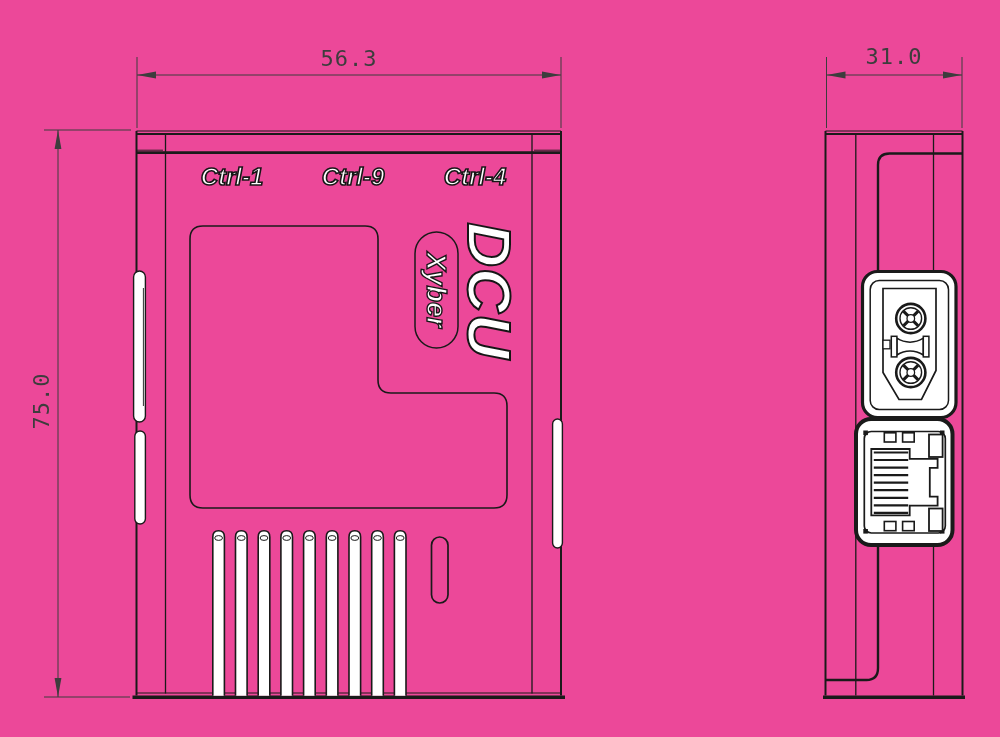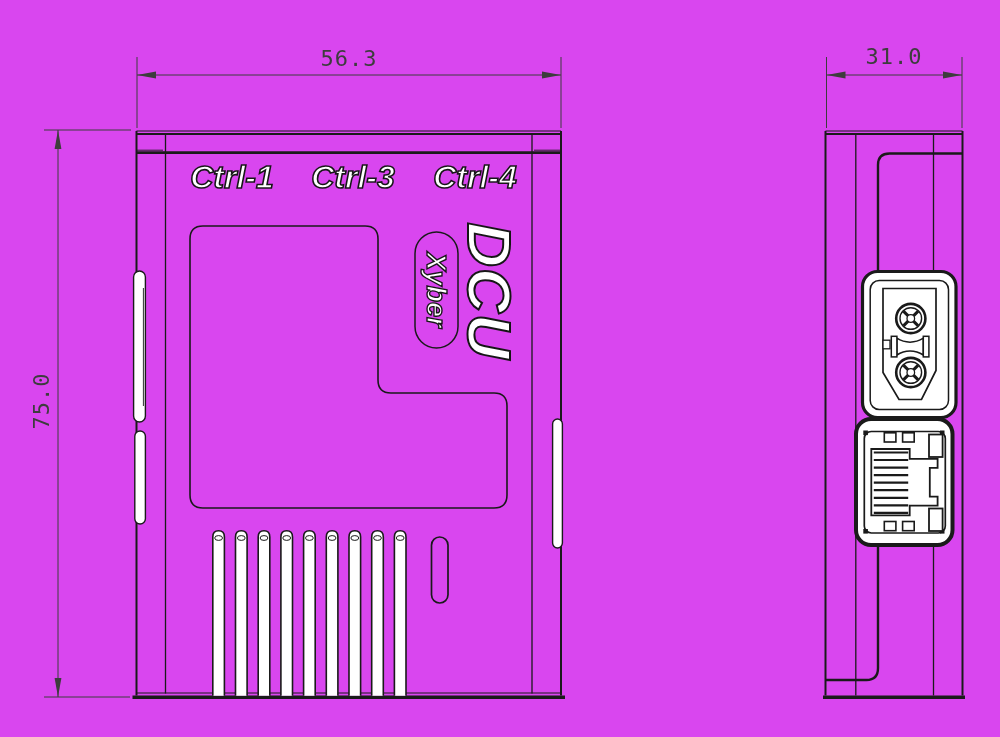--- a/index.html
+++ b/index.html
@@ -1,23 +1,23 @@
 <!DOCTYPE html>
 <html><head>
 <meta charset="utf-8">
 <style>
   html,body{margin:0;padding:0;background:#fff;}
-  .canvas{position:relative;width:1000px;height:737px;background:#d946ef;overflow:hidden;
+  .canvas{position:relative;width:1000px;height:737px;background:#ec4899;overflow:hidden;
           font-family:"Liberation Sans",sans-serif;}
   .canvas svg{position:absolute;left:0;top:0;}
   .dim-text{position:absolute;font-family:"DejaVu Sans Mono",monospace;font-size:22px;
             color:#3d3d3d;letter-spacing:1px;text-align:center;line-height:26px;}
   .outline-text{position:absolute;font-weight:bold;font-style:italic;color:#ffffff;
                 text-align:center;white-space:nowrap;}
-  .ctrl{font-size:32px;line-height:34px;width:130px;height:34px;
+  .ctrl{font-size:24px;line-height:34px;width:130px;height:34px;
         -webkit-text-stroke:1.6px #161616;}
   .dcu{font-size:62px;line-height:70px;width:200px;height:70px;letter-spacing:1px;
        -webkit-text-stroke:2px #161616;transform:rotate(90deg);}
   .xyber{font-size:27px;line-height:34px;width:110px;height:34px;
          -webkit-text-stroke:1.4px #161616;transform:rotate(90deg);}
   .v-dim{transform:rotate(-90deg);}
 </style>
 </head>
 <body>
 
@@ -167,21 +167,21 @@
 </svg>
 
 <div class="dim-text" style="left:289px;top:46px;width:120px;">56.3</div>
 
 <div class="dim-text" style="left:834px;top:44px;width:120px;">31.0</div>
 
 <div class="dim-text v-dim" style="left:-18px;top:388px;width:120px;">75.0</div>
 
 <div class="outline-text ctrl" style="left:167px;top:160px;">Ctrl-1</div>
 
-<div class="outline-text ctrl" style="left:288px;top:160px;">Ctrl-3</div>
+<div class="outline-text ctrl" style="left:288px;top:160px;">Ctrl-9</div>
 
 <div class="outline-text ctrl" style="left:410px;top:160px;">Ctrl-4</div>
 
 <div class="outline-text dcu" style="left:389px;top:256px;">DCU</div>
 
 <div class="outline-text xyber" style="left:381px;top:273px;">Xyber</div>
 
 </div>
 
 </body></html>

